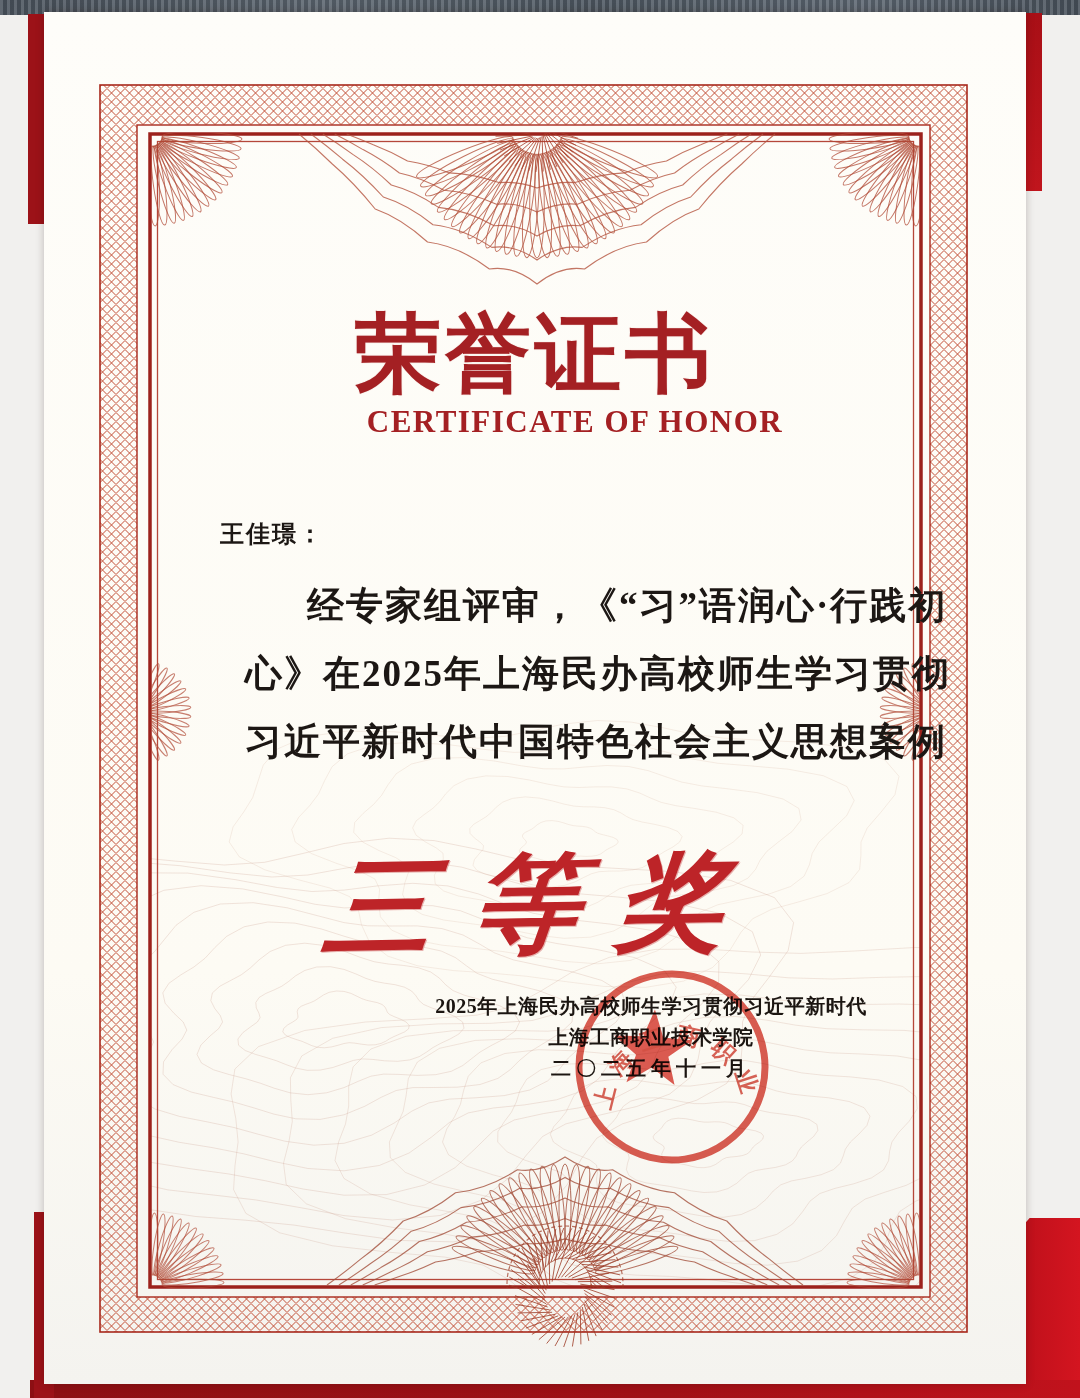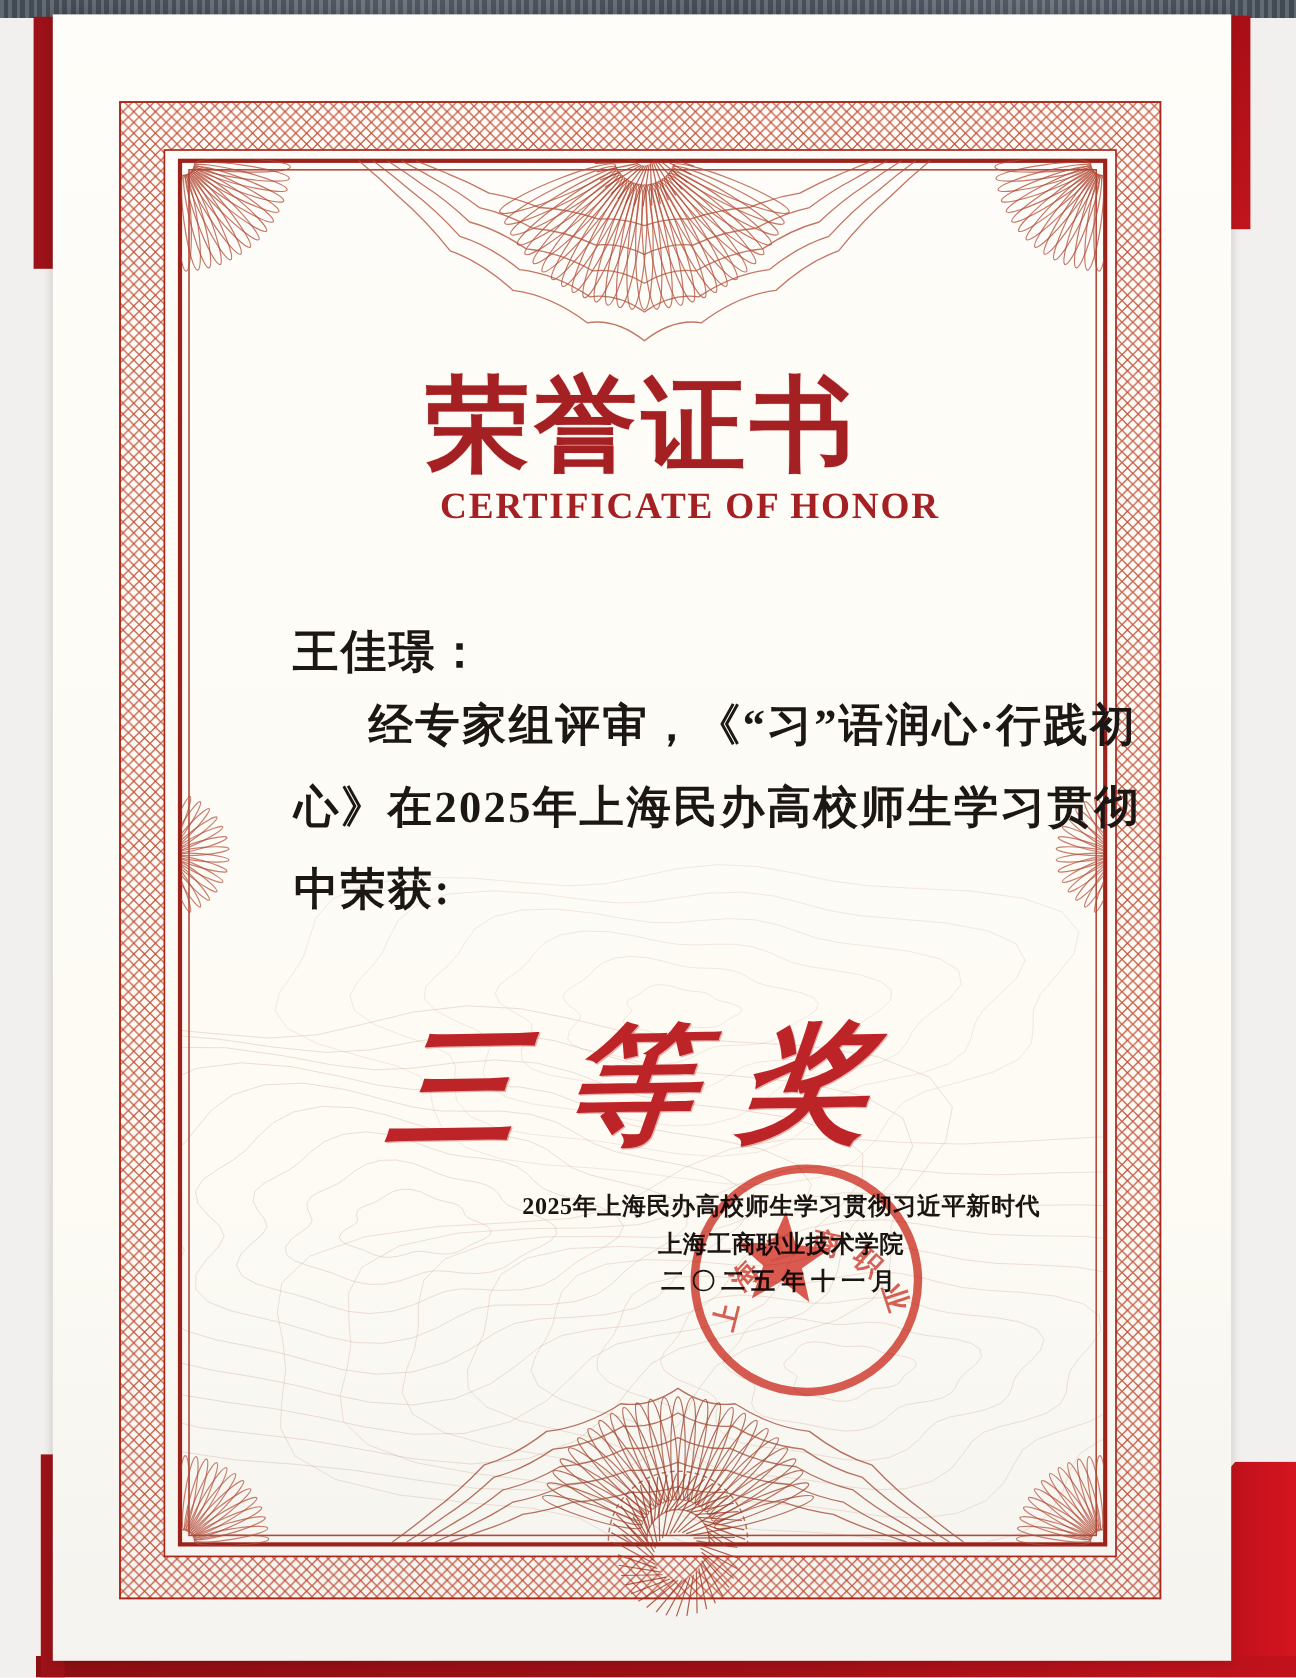--- a/index.html
+++ b/index.html
@@ -38,22 +38,22 @@
   .title{
     position:absolute;left:0;top:284px;width:982px;text-align:center;
     font-size:86px;font-weight:900;letter-spacing:4px;color:#a42023;
     text-shadow:0 0 1px rgba(164,32,35,.4);
   }
   .subtitle{
     position:absolute;left:0;top:392px;width:982px;text-align:center;
     font-size:31px;font-weight:700;letter-spacing:1.5px;color:#a42023;margin-left:40px;
   }
   .recipient{
-    position:absolute;left:200px;top:506px;
-    font-size:38px;font-weight:700;color:#1c1714;letter-spacing:2px;
+    position:absolute;left:176px;top:506px;
+    font-size:24px;font-weight:700;color:#1c1714;letter-spacing:2px;
   }
   .bodytext{
     position:absolute;left:188px;top:560px;width:660px;
     font-size:37px;font-weight:700;color:#1c1714;margin-left:13px;
   }
   .bodytext .line{height:68px;line-height:68px;white-space:nowrap;letter-spacing:2px;}
   .bodytext .line.indent{padding-left:62px;}
   .award{
     position:absolute;left:0;top:820px;width:982px;text-align:center;
     font-size:108px;font-weight:900;color:#bd2428;
@@ -401,21 +401,21 @@
         <line x1="540.7" y1="1281.5" x2="567.5" y2="1303.3" stroke="#9c3a24" stroke-opacity="0.8" stroke-width="1"></line>
       </svg>
 
     <div class="title">荣誉证书</div>
     <div class="subtitle">CERTIFICATE OF HONOR</div>
     <div class="recipient">王佳璟：</div>
 
     <div class="bodytext">
       <div class="line indent">经专家组评审，《“习”语润心·行践初</div>
       <div class="line">心》在2025年上海民办高校师生学习贯彻</div>
-      <div class="line">中荣获:</div>
+      <div class="line">习近平新时代中国特色社会主义思想案例</div>
     </div>
 
     <div class="award">三等奖</div>
 
     <div class="issuer">
       <div class="iline">2025年上海民办高校师生学习贯彻习近平新时代</div>
       <div class="iline">上海工商职业技术学院</div>
       <div class="iline date">二〇二五年十一月</div>
     </div>
   </div>

